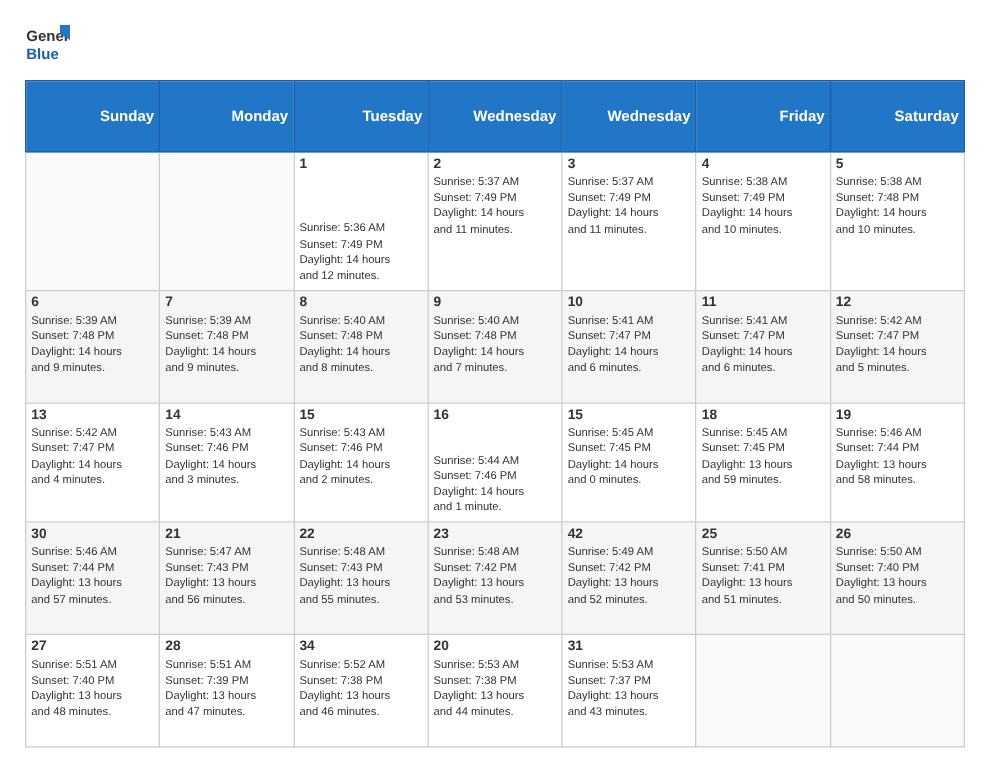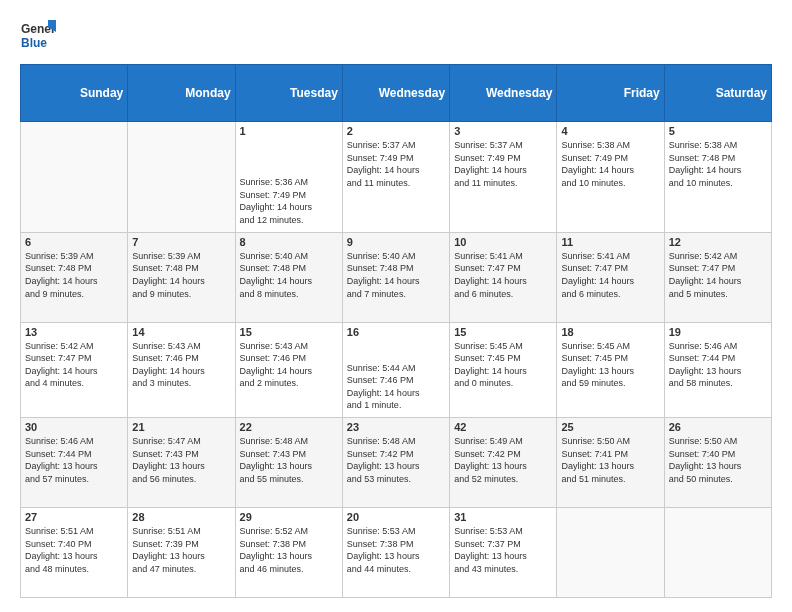--- a/index.html
+++ b/index.html
@@ -317,21 +317,21 @@
 and 48 minutes.</div>
           </td>
           <td>
             <span class="day-num">28</span>
             <div class="day-info" style="white-space: pre-line;">Sunrise: 5:51 AM
 Sunset: 7:39 PM
 Daylight: 13 hours
 and 47 minutes.</div>
           </td>
           <td>
-            <span class="day-num">29</span>
+            <span class="day-num">34</span>
             <div class="day-info" style="white-space: pre-line;">Sunrise: 5:52 AM
 Sunset: 7:38 PM
 Daylight: 13 hours
 and 46 minutes.</div>
           </td>
           <td>
             <span class="day-num">20</span>
             <div class="day-info" style="white-space: pre-line;">Sunrise: 5:53 AM
 Sunset: 7:38 PM
 Daylight: 13 hours

